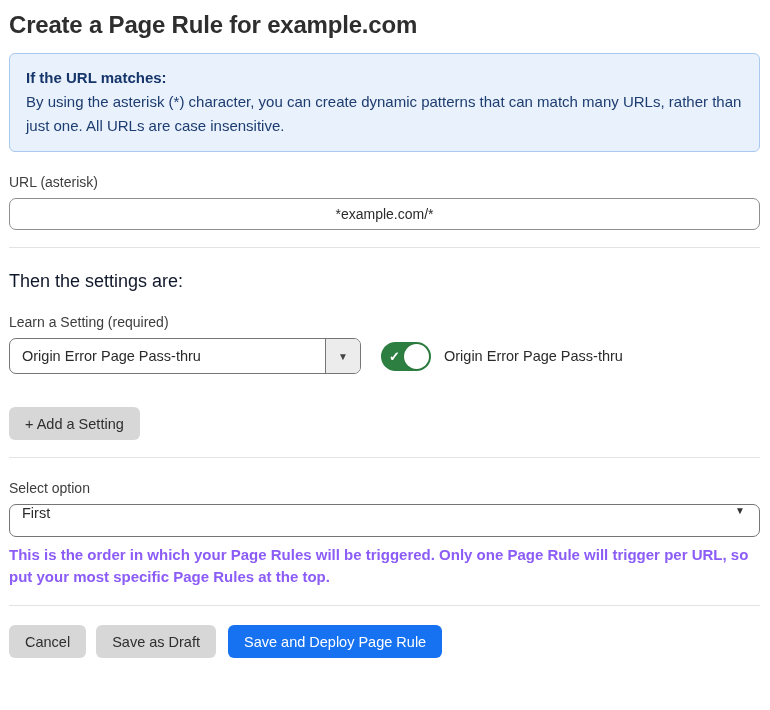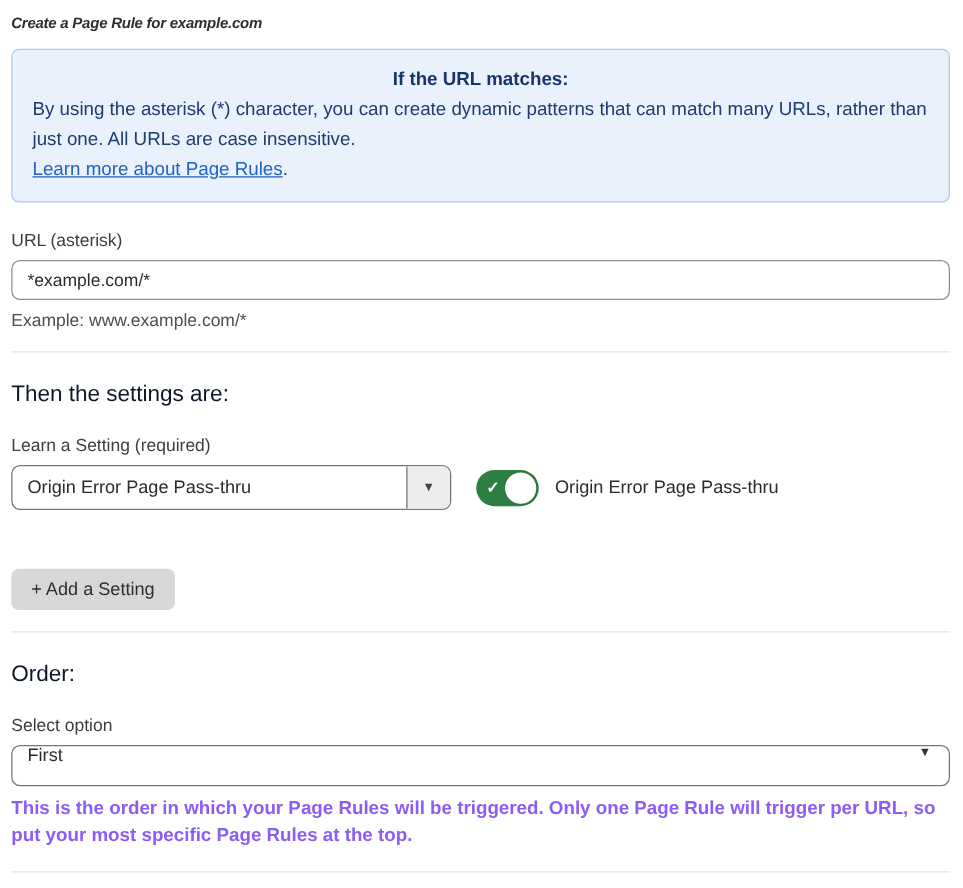--- a/index.html
+++ b/index.html
@@ -8,41 +8,39 @@
     width: 770px;
     height: 710px;
     background: #ffffff;
     font-family: "Liberation Sans", sans-serif;
     color: #2b2b2b;
     overflow: hidden;
   }
   .page { padding: 9px 10px 0 9px; }
 
   .page-title {
-    font-size: 12px;
+    font-size: 24px;
     font-weight: 700;
     color: #2e2e2e;
     margin: 2px 0 14px 0;
     letter-spacing: -0.2px;
-    font-style: italic;
   }
 
   .info-box {
     background: #e8f1fc;
     border: 1px solid #a9c9ee;
     border-radius: 6px;
     padding: 12px 16px 13px 16px;
     color: #1d3c6f;
     font-size: 15px;
     line-height: 24px;
   }
   .info-box .info-heading {
     font-weight: 700;
     color: #16356b;
-    text-align: center;
   }
   .info-box a.info-link {
     color: #2161c4;
     text-decoration: underline;
     cursor: pointer;
   }
   .info-box .link-suffix { color: #1d3c6f; }
 
   .field-label {
     font-size: 14px;
@@ -54,20 +52,21 @@
     width: 100%;
     height: 32px;
     border: 1px solid #8e8e8e;
     border-radius: 7px;
     padding: 0 12px;
     font-size: 14px;
     font-family: "Liberation Sans", sans-serif;
     color: #2b2b2b;
     background: #fff;
     outline: none;
+    text-align: center;
   }
 
   .helper-text {
     font-size: 14px;
     color: #4e4e4e;
     margin: 8px 0 0 0;
   }
 
   .divider {
     border: none;
@@ -159,21 +158,21 @@
     border-radius: 6px;
     font-family: "Liberation Sans", sans-serif;
     font-size: 14.5px;
     height: 33px;
     padding: 0 16px;
     cursor: pointer;
   }
   .btn-gray { background: #d7d7d7; color: #2e2e2e; }
   .btn-blue { background: #1672f0; color: #ffffff; }
 
-  .add-setting-btn { margin-top: 47px; }
+  .add-setting-btn { margin-top: 33px; }
 
   .order-select {
     width: 100%;
     height: 33px;
     border: 1px solid #757575;
     border-radius: 7px;
     background: #fff;
     display: flex;
     align-items: flex-start;
     justify-content: space-between;
@@ -204,28 +203,24 @@
 </head>
 <body>
 
 <div class="page">
 
   <h1 class="page-title">Create a Page Rule for example.com</h1>
 
   <div class="info-box">
     <div class="info-heading">If the URL matches:</div>
     <div class="info-body">By using the asterisk (*) character, you can create dynamic patterns that can match many URLs, rather than just one. All URLs are case insensitive.</div>
-    <div>
-      <a class="info-link">Learn more about Page Rules</a><span class="link-suffix">.</span>
-    </div>
   </div>
 
   <div class="field-label">URL (asterisk)</div>
   <input class="url-input" type="text" value="*example.com/*" style="">
-  <div class="helper-text">Example: www.example.com/*</div>
 
   <hr class="divider">
 
   <h2 class="section-heading">Then the settings are:</h2>
 
   <div class="field-label">Learn a Setting (required)</div>
 
   <div class="setting-row">
     <div class="picker">
       <div class="picker-text">Origin Error Page Pass-thru</div>
@@ -235,21 +230,20 @@
       <span class="check-glyph">✓</span>
       <span class="knob"></span>
     </div>
     <div class="toggle-label">Origin Error Page Pass-thru</div>
   </div>
 
   <button class="btn btn-gray add-setting-btn">+ Add a Setting</button>
 
   <hr class="divider">
 
-  <h2 class="section-heading">Order:</h2>
 
   <div class="field-label">Select option</div>
 
   <div class="order-select">
     <span>First</span>
     <span class="order-caret">▼</span>
   </div>
 
   <p class="order-helper">This is the order in which your Page Rules will be triggered. Only one Page Rule will trigger per URL, so put your most specific Page Rules at the top.</p>
 

